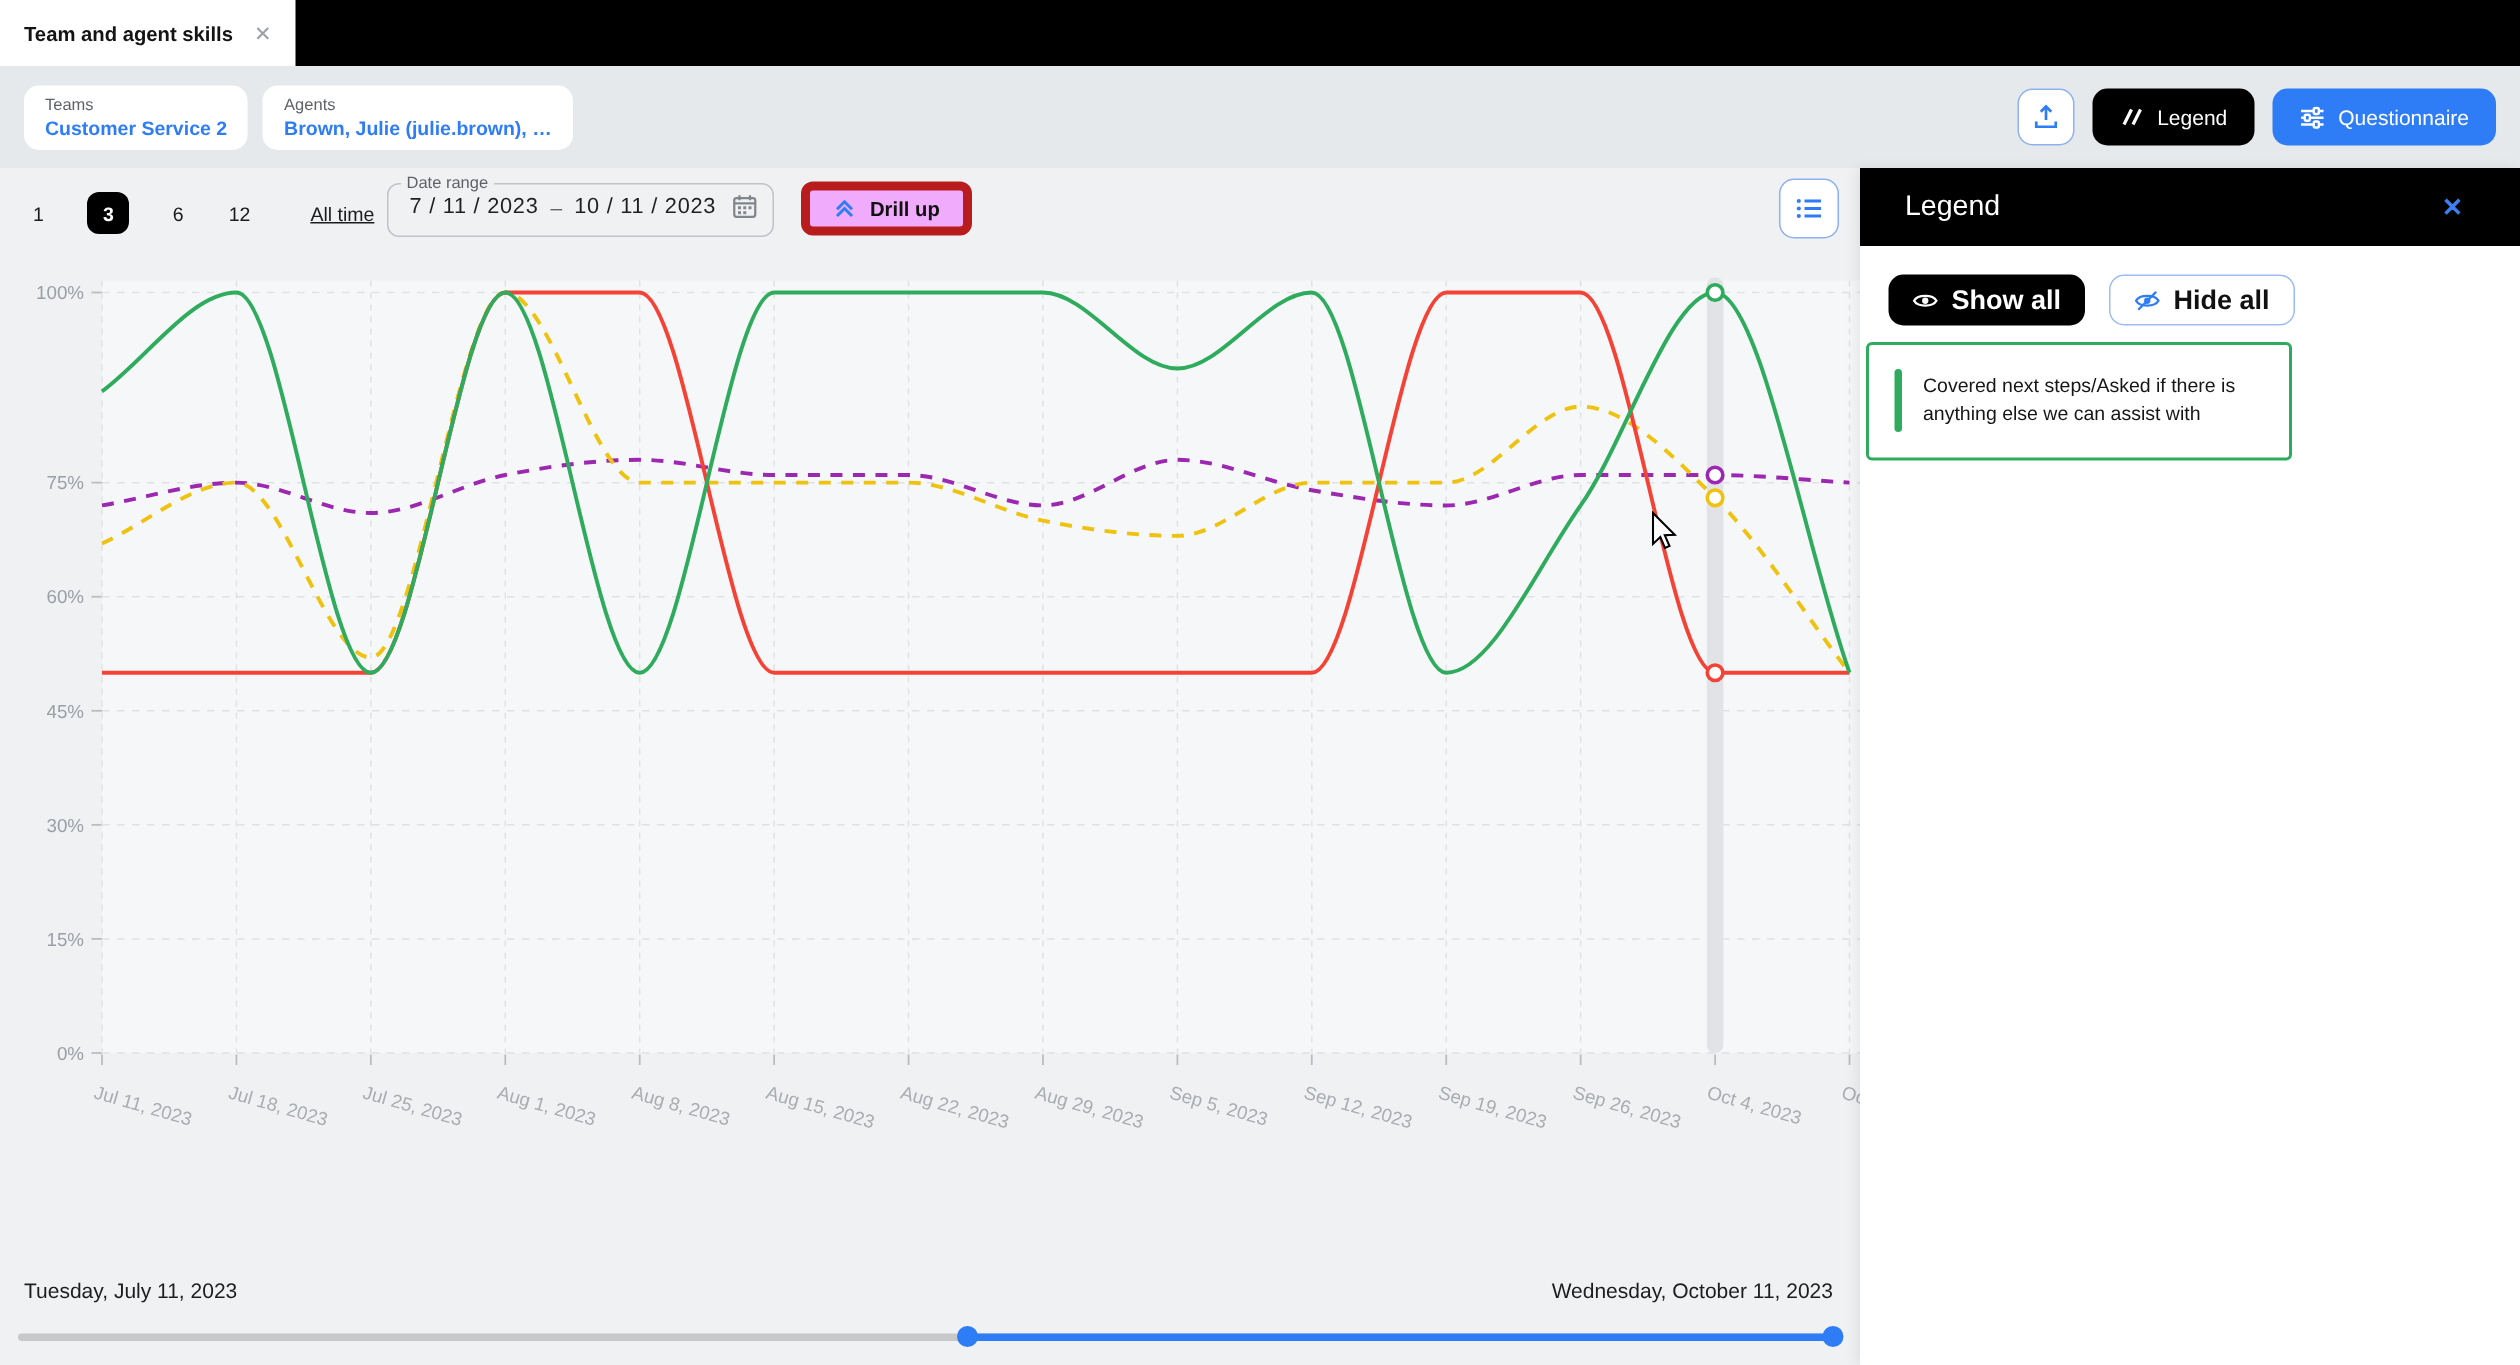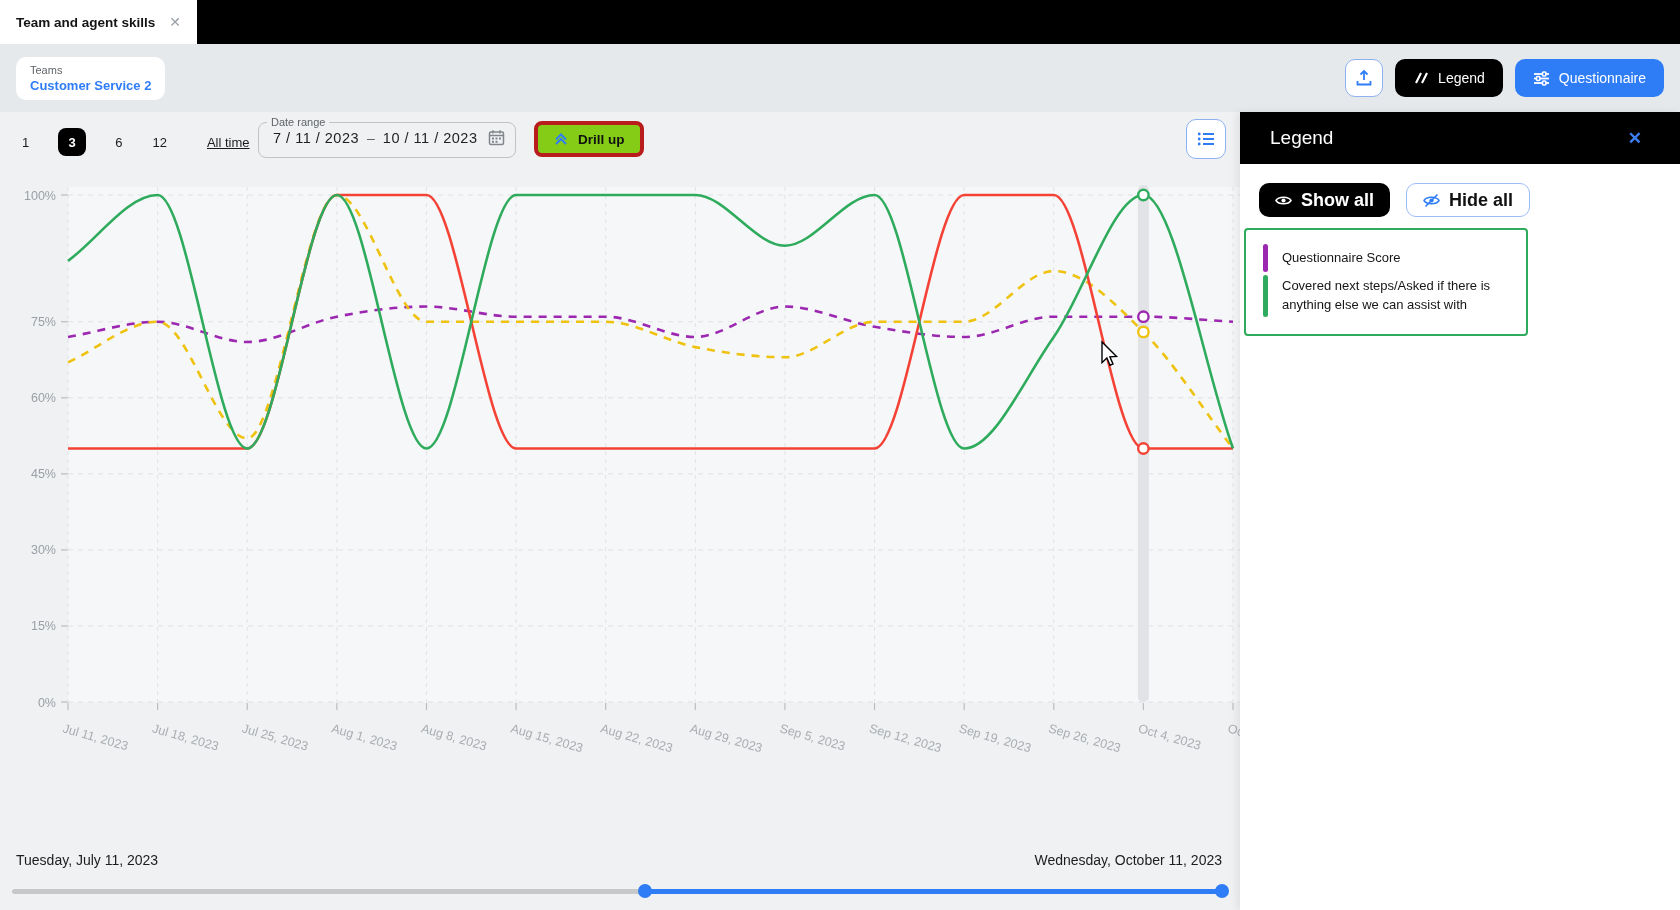--- a/index.html
+++ b/index.html
@@ -42,22 +42,22 @@
   .range-all { padding:0 15px 0 25px;text-decoration:underline; }
 
   .daterange { position:absolute; left:258px; top:4px; width:258px; height:42px;
                border:1px solid #bfc4c9; border-radius:8px; background:transparent; }
   .daterange legend { font-size:11px; color:#5f6368; margin-left:8px; padding:0 4px; }
   .daterange-row { display:flex; align-items:center; gap:8px; padding:1px 10px 0 14px; }
   .dr-val { font-size:14.5px; color:#1f1f1f; letter-spacing:.5px; cursor:text; }
   .dr-sep { font-size:14px; color:#5f6368; }
   .dr-cal { margin-left:auto; display:flex; cursor:pointer; }
 
-  .drillup { position:absolute; left:534px; top:9px; height:36px; background:#84cc16;
-             border:4px solid #b91c1c; border-radius:8px; display:flex; align-items:center;
+  .drillup { position:absolute; left:534px; top:9px; height:36px; background:#f0abfc;
+             border:6px solid #b91c1c; border-radius:8px; display:flex; align-items:center;
              gap:9px; padding:0 15px; cursor:pointer; }
   .drillup span { font-size:13.5px; font-weight:600; color:#111; }
 
   .listbtn { position:absolute; left:1186px; top:7px; width:40px; height:40px; background:#fff;
              border:1px solid #8db1f1; border-radius:10px; display:flex; align-items:center;
              justify-content:center; cursor:pointer; }
 
   
   #chart-svg { position:absolute; left:0; top:48px; }
 
@@ -103,20 +103,24 @@
     <div class="tab">
       <span class="tab-title">Team and agent skills</span>
       <span class="tab-close">✕</span>
     </div>
   </div>
 
   <div class="header">
     <div class="chip">
       <div class="chip-label">Teams</div>
       <div class="chip-value">Customer Service 2</div>
+    </div>
+    <div class="chip">
+      <div class="chip-label">Agents</div>
+      <div class="chip-value">Brown, Julie (julie.brown), …</div>
     </div>
     <div class="actions">
       <div class="icon-btn">
         <svg width="18" height="18" viewBox="0 0 18 18">
           <path d="M9 2 L9 11" stroke="#2f7df6" stroke-width="1.8" fill="none"></path>
           <path d="M5.5 5.5 L9 2 L12.5 5.5" stroke="#2f7df6" stroke-width="1.8" fill="none"></path>
           <path d="M2.5 12 L2.5 15.5 L15.5 15.5 L15.5 12" stroke="#2f7df6" stroke-width="1.8" fill="none"></path>
         </svg>
       </div>
       <button class="btn btn-black">
@@ -306,22 +310,18 @@
           <path d="M1 7.5 C3.5 3.2 13.5 3.2 16 7.5 C13.5 11.8 3.5 11.8 1 7.5 Z" stroke="#2f7df6" stroke-width="1.5" fill="none"></path>
           <circle cx="8.5" cy="7.5" r="2.1" fill="#2f7df6"></circle>
           <path d="M2.5 13.5 L14.5 1.5" stroke="#2f7df6" stroke-width="1.6"></path>
         </svg>
         <span>Hide all</span>
       </div>
     </div>
 
     <div class="legend-box">
       <div class="legend-row">
-        <span class="legend-bar" style="background: rgb(156, 39, 176);"></span>
-        <span class="legend-text">Questionnaire Score</span>
-      </div>
-      <div class="legend-row">
         <span class="legend-bar tall" style="background: rgb(46, 171, 92);"></span>
         <span class="legend-text">Covered next steps/Asked if there is anything else we can assist with</span>
       </div>
     </div>
   </div>
 </div>
 
 </body></html>

